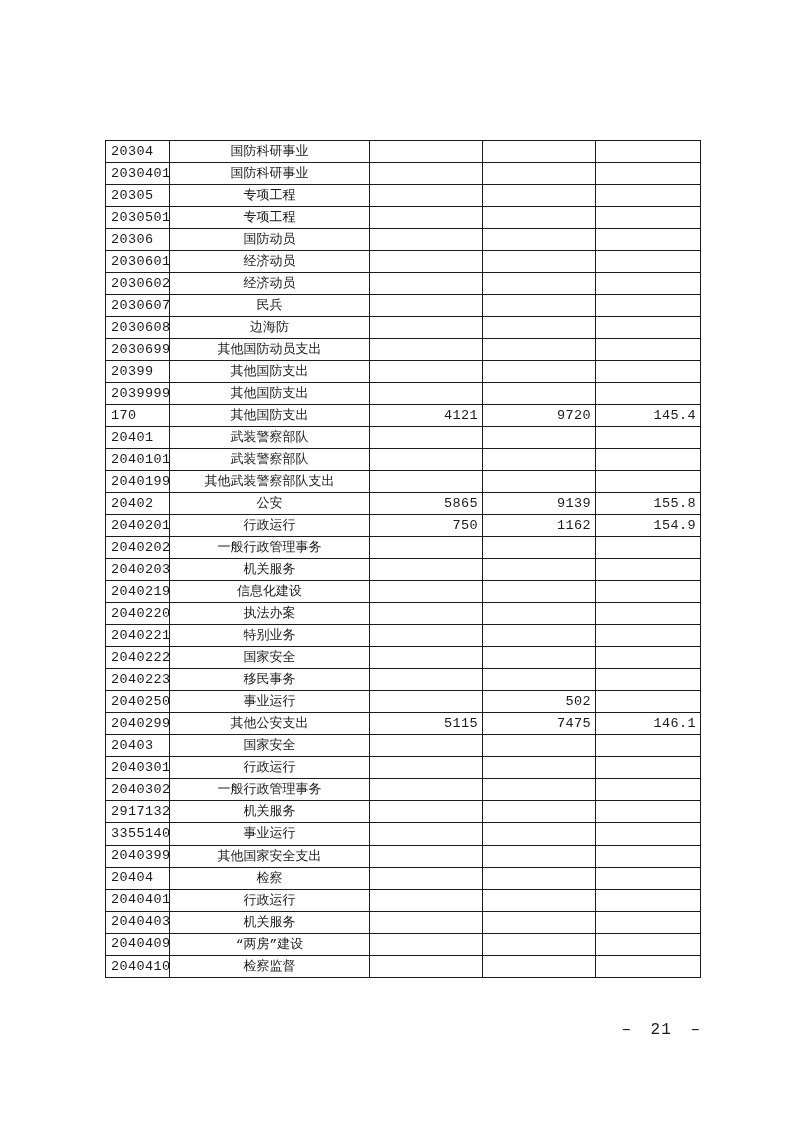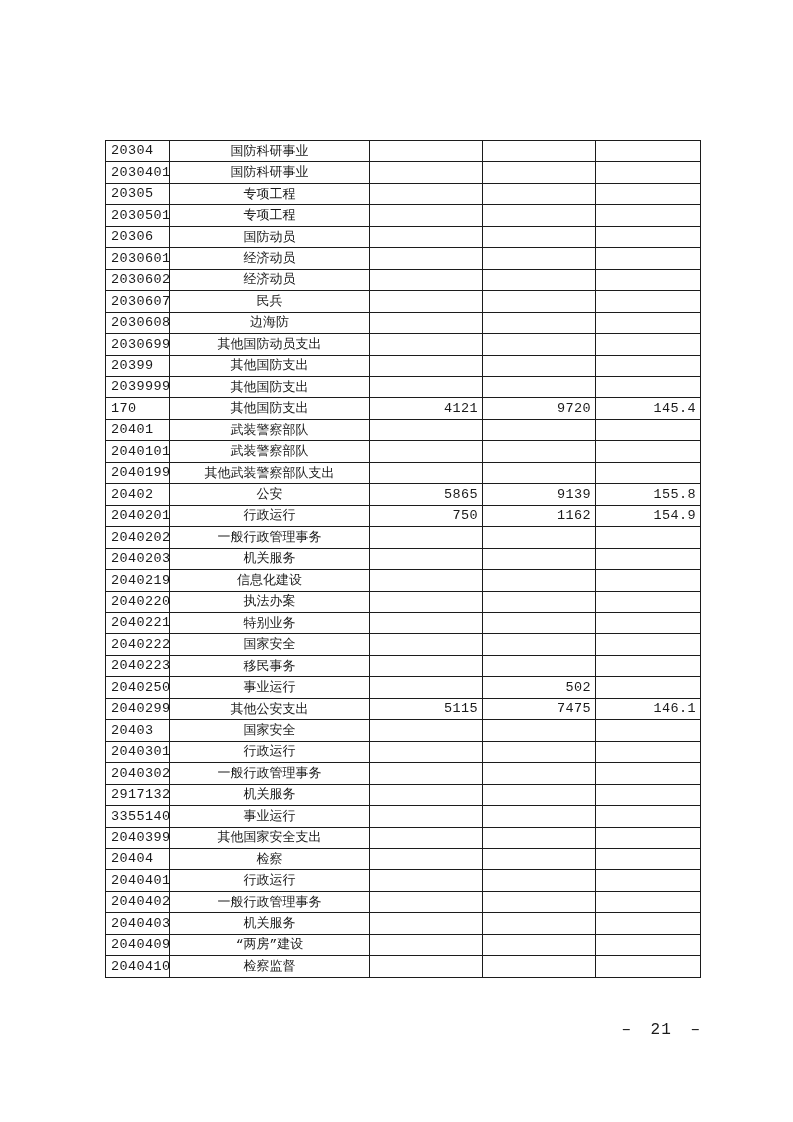--- a/index.html
+++ b/index.html
@@ -312,27 +312,20 @@
           <td class="num"></td>
         </tr>
         <tr>
           <td class="code">2040401</td>
           <td class="name">行政运行</td>
           <td class="num"></td>
           <td class="num"></td>
           <td class="num"></td>
         </tr>
         <tr>
-          <td class="code">2040402</td>
-          <td class="name">一般行政管理事务</td>
-          <td class="num"></td>
-          <td class="num"></td>
-          <td class="num"></td>
-        </tr>
-        <tr>
           <td class="code">2040403</td>
           <td class="name">机关服务</td>
           <td class="num"></td>
           <td class="num"></td>
           <td class="num"></td>
         </tr>
         <tr>
           <td class="code">2040409</td>
           <td class="name">“两房”建设</td>
           <td class="num"></td>

